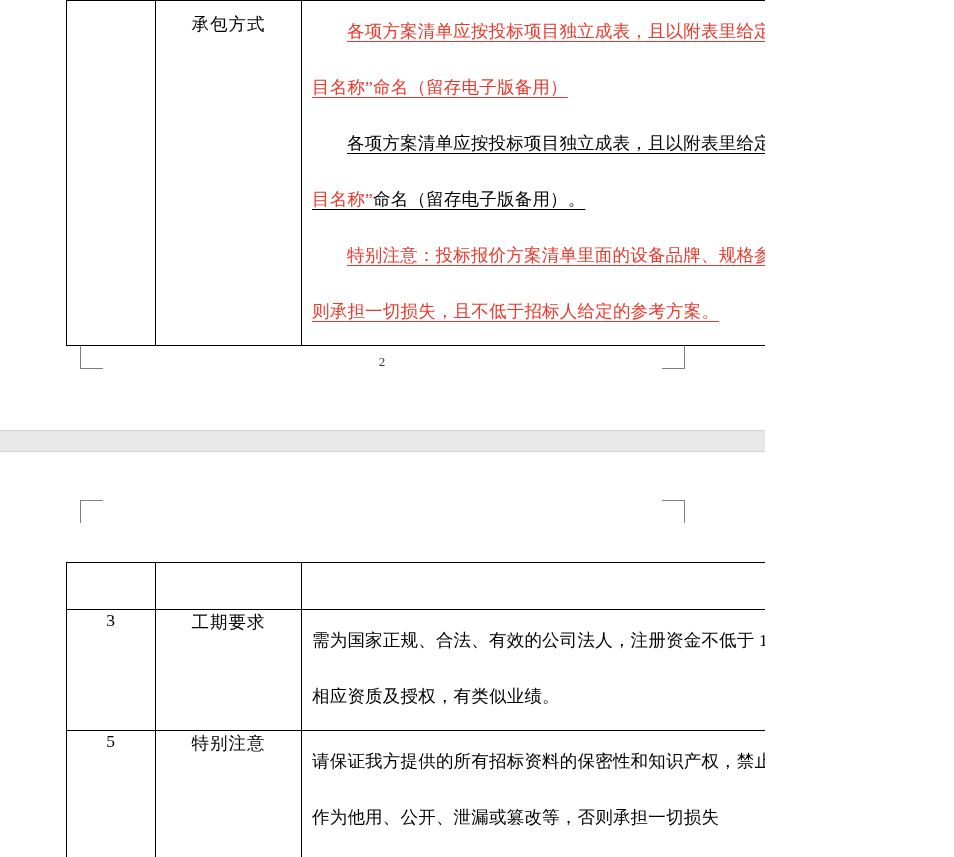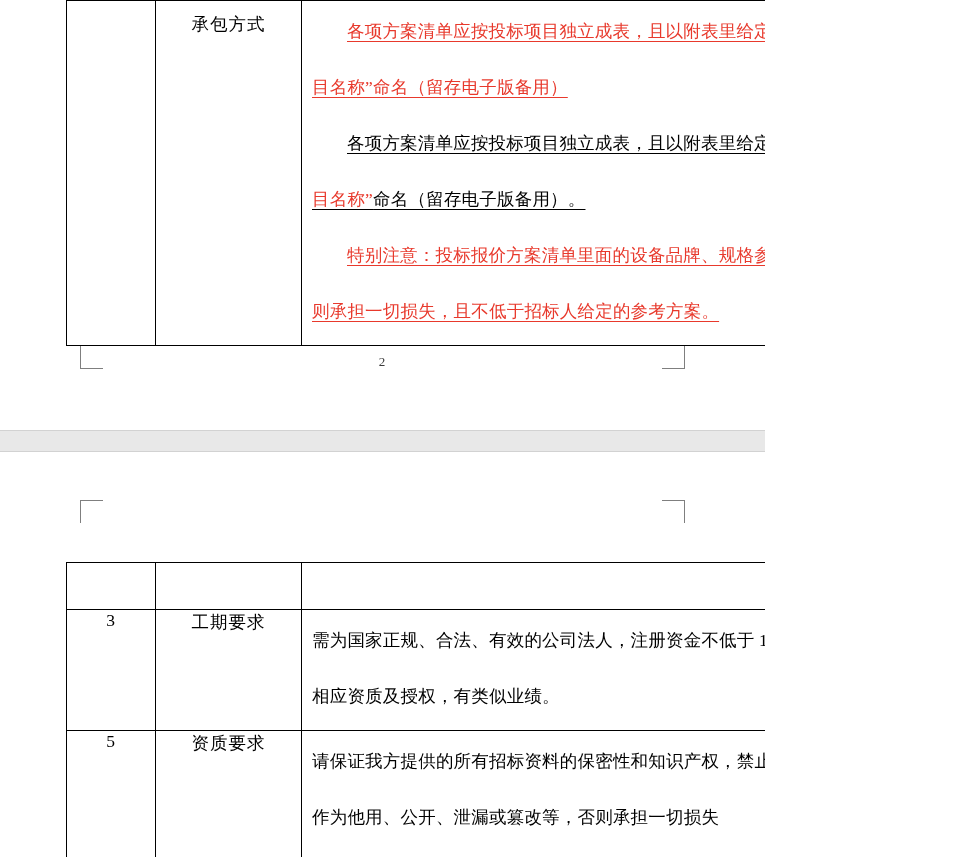--- a/index.html
+++ b/index.html
@@ -188,21 +188,21 @@
               <p class="para noindent">需为国家正规、合法、有效的公司法人，注册资金不低于 100 万。具有相应资质及授权，有类似业绩。</p>
             </div>
           </td>
         </tr>
 
         <tr class="row-h3">
           <td class="col-num vmid">
             <div class="cell-mid">5</div>
           </td>
           <td class="col-label vmid">
-            <div class="cell-mid">资质要求</div>
+            <div class="cell-mid">特别注意</div>
           </td>
           <td class="col-body">
             <div class="cell-body">
               <p class="para noindent">请保证我方提供的所有招标资料的保密性和知识产权，禁止以任何形式作为他用、公开、泄漏或篡改等，否则承担一切损失</p>
             </div>
           </td>
         </tr>
       </tbody>
         </table>
     </div>

